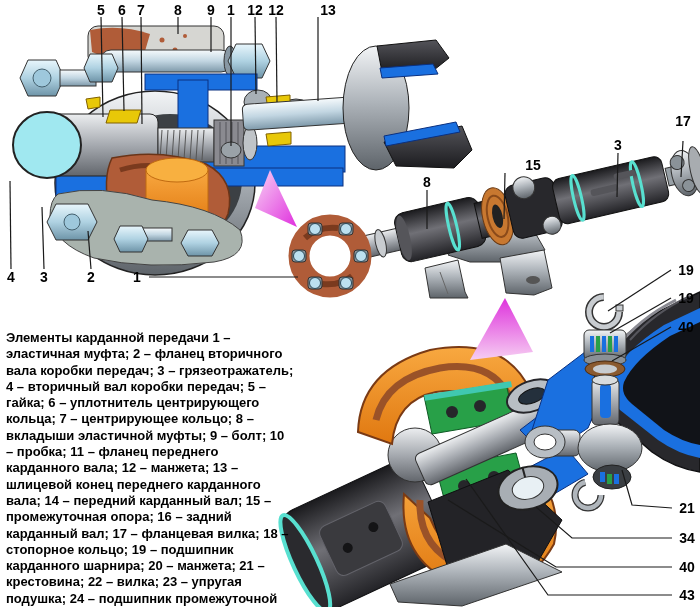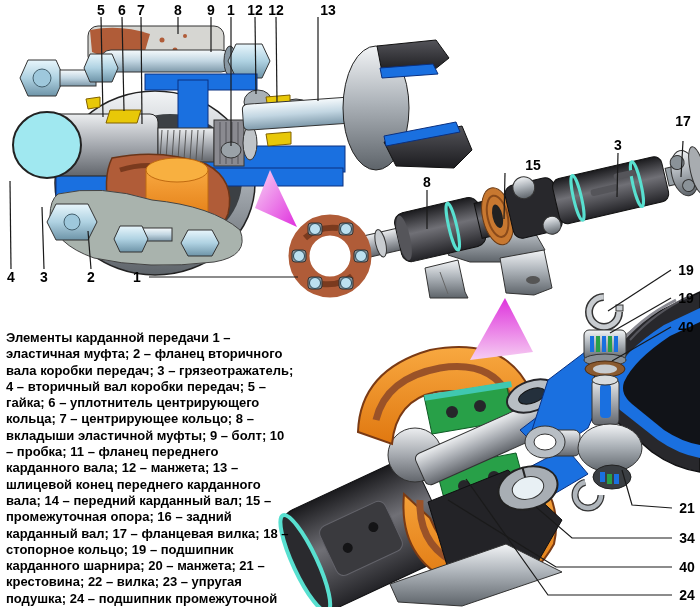--- a/index.html
+++ b/index.html
@@ -323,17 +323,17 @@
 <div class="callout" style="left:427px;top:182px">8</div>
 <div class="callout" style="left:533px;top:165px">15</div>
 <div class="callout" style="left:618px;top:145px">3</div>
 <div class="callout" style="left:683px;top:121px">17</div>
 <div class="callout" style="left:686px;top:270px">19</div>
 <div class="callout" style="left:686px;top:298px">19</div>
 <div class="callout" style="left:686px;top:327px">40</div>
 <div class="callout" style="left:687px;top:508px">21</div>
 <div class="callout" style="left:687px;top:538px">34</div>
 <div class="callout" style="left:687px;top:567px">40</div>
-<div class="callout" style="left:687px;top:595px">24</div>
+<div class="callout" style="left:687px;top:595px">43</div>
 
 <div id="caption">Элементы карданной передачи 1 – эластичная муфта; 2 – фланец вторичного вала коробки передач; 3 – грязеотражатель; 4 – вторичный вал коробки передач; 5 – гайка; 6 – уплотнитель центрирующего кольца; 7 – центрирующее кольцо; 8 – вкладыши эластичной муфты; 9 – болт; 10 – пробка; 11 – фланец переднего карданного вала; 12 – манжета; 13 – шлицевой конец переднего карданного вала; 14 – передний карданный вал; 15 – промежуточная опора; 16 – задний карданный вал; 17 – фланцевая вилка; 18 – стопорное кольцо; 19 – подшипник карданного шарнира; 20 – манжета; 21 – крестовина; 22 – вилка; 23 – упругая подушка; 24 – подшипник промежуточной опоры.</div>
 
 </div>
 
 </body></html>

